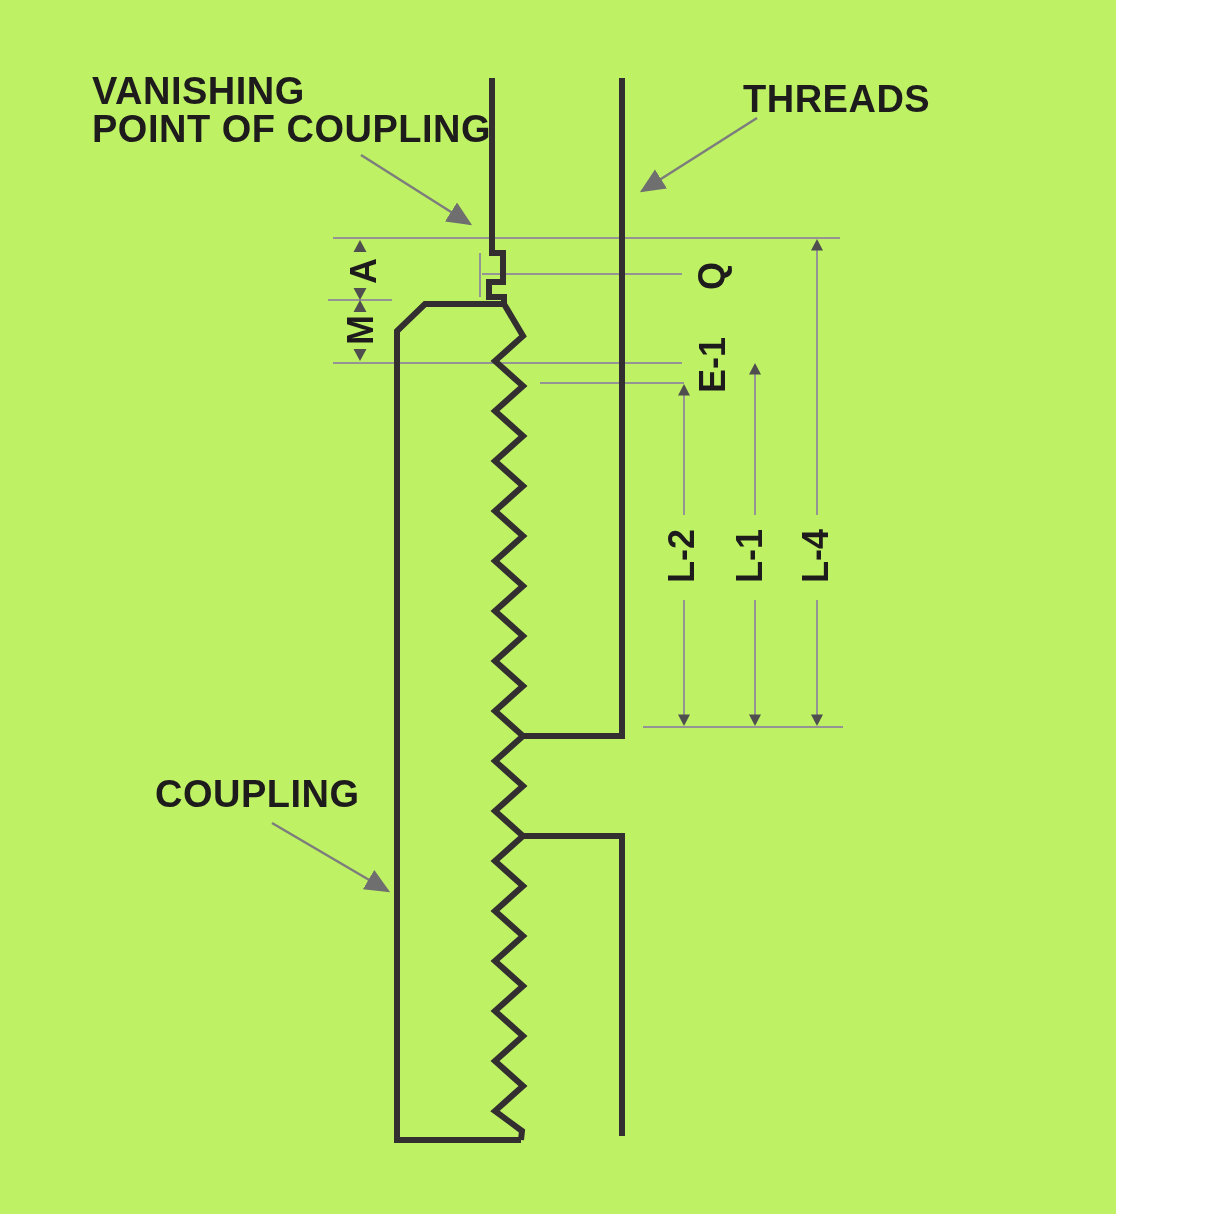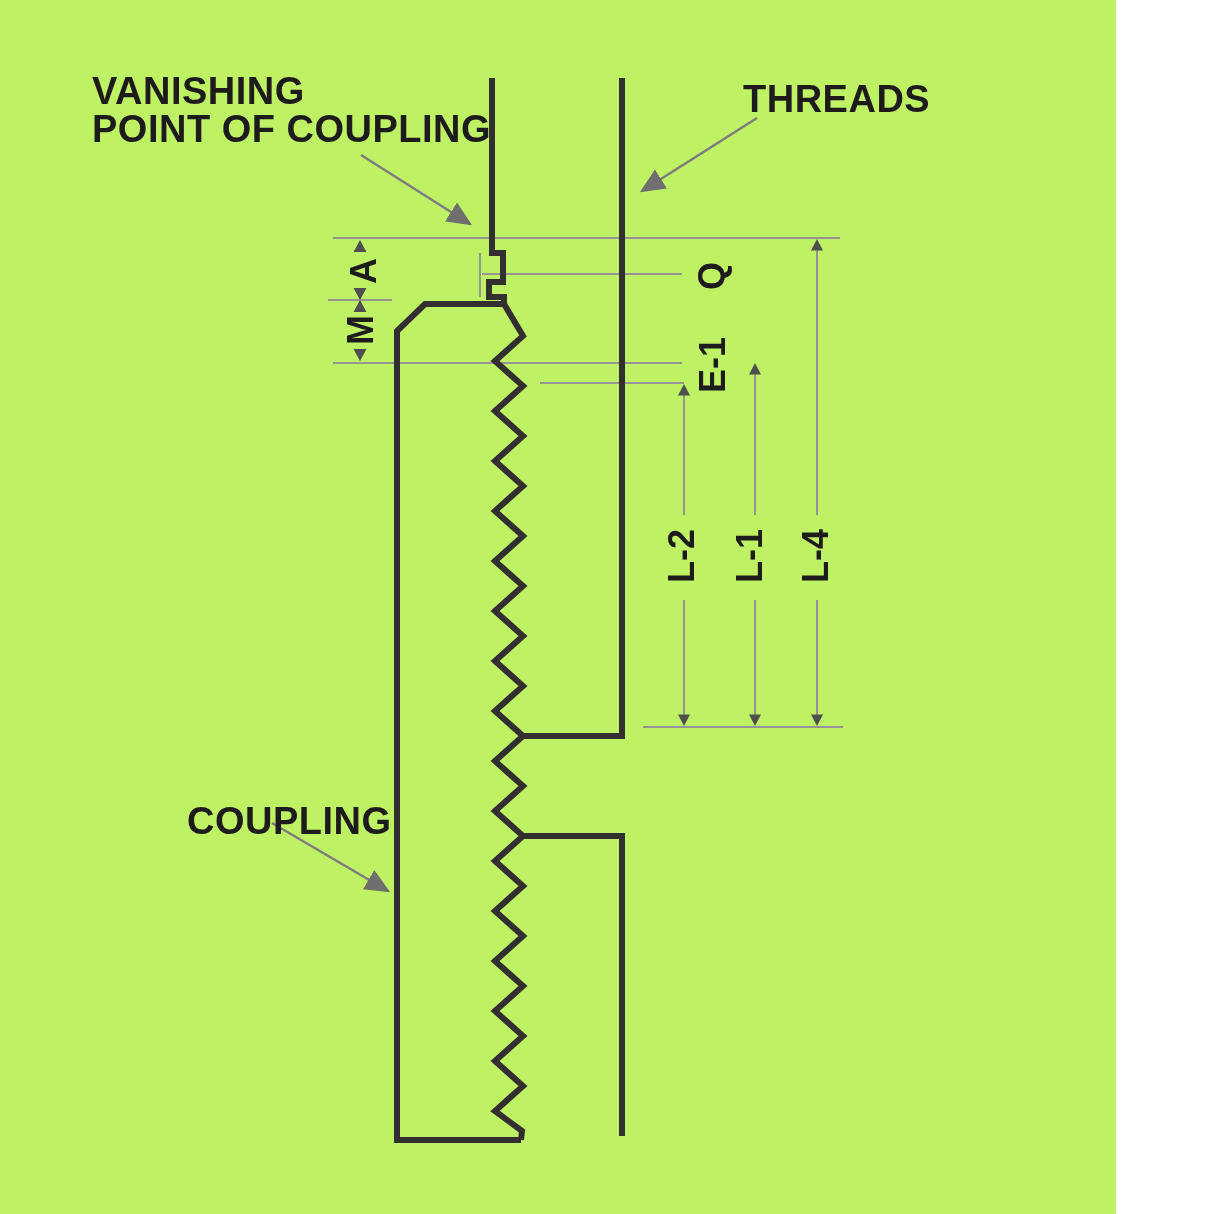--- a/index.html
+++ b/index.html
@@ -104,21 +104,21 @@
     </g>
   </svg>
 
   <div class="label" style="left:92px; top:72px;">
     <span class="line">VANISHING</span>
     <span class="line">POINT OF COUPLING</span>
   </div>
 
   <div class="label" style="left:743px; top:80px;">THREADS</div>
 
-  <div class="label" style="left:155px; top:802px;margin-left:32px;">COUPLING</div>
+  <div class="label" style="left:155px; top:775px;">COUPLING</div>
 
   <span class="dim-label" style="left:364px; top:271px;">A</span>
 
   <span class="dim-label" style="left:361px; top:330px;">M</span>
 
   <span class="dim-label" style="left:712px; top:276px;">Q</span>
 
   <span class="dim-label" style="left:713px; top:365px;">E-1</span>
 
   <span class="dim-label" style="left:682px; top:556px;">L-2</span>

